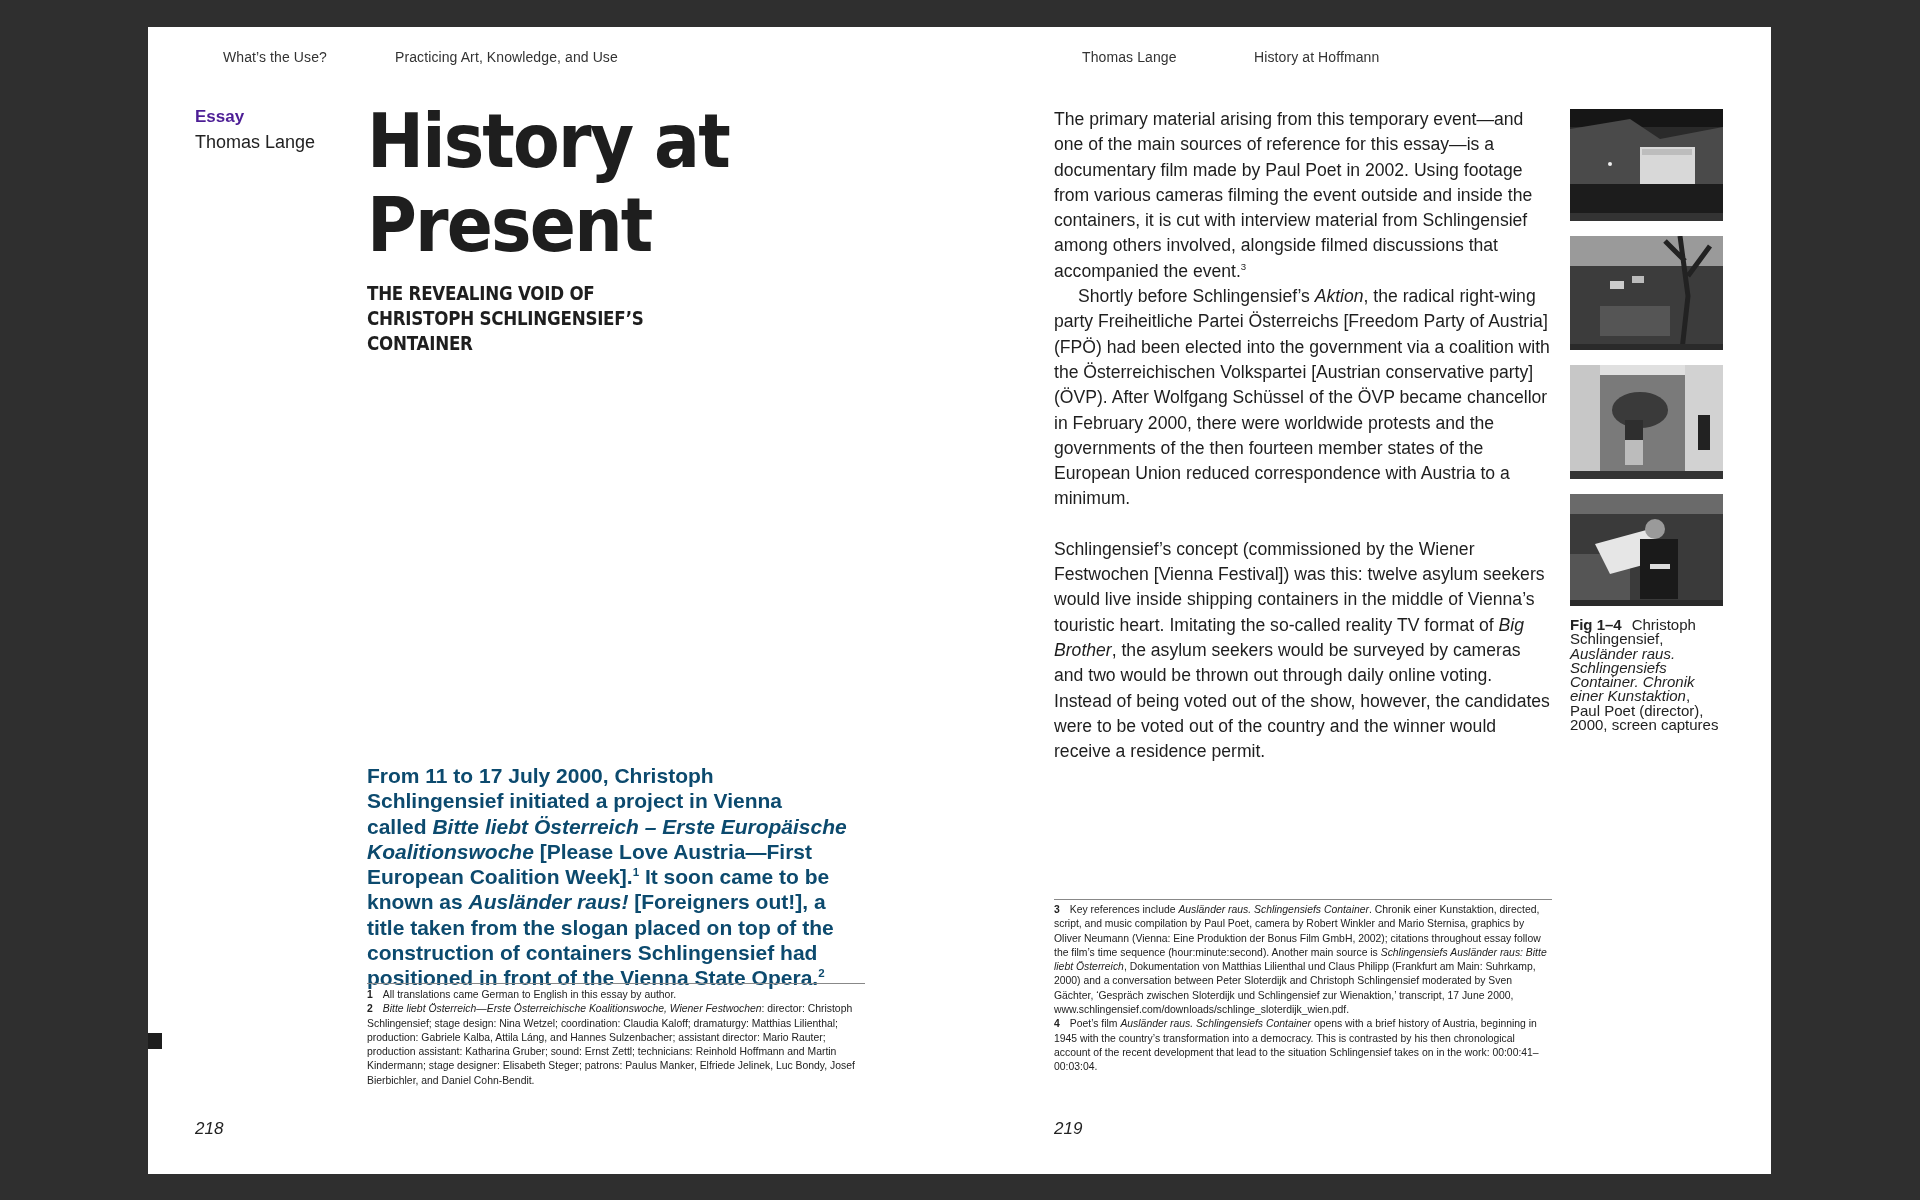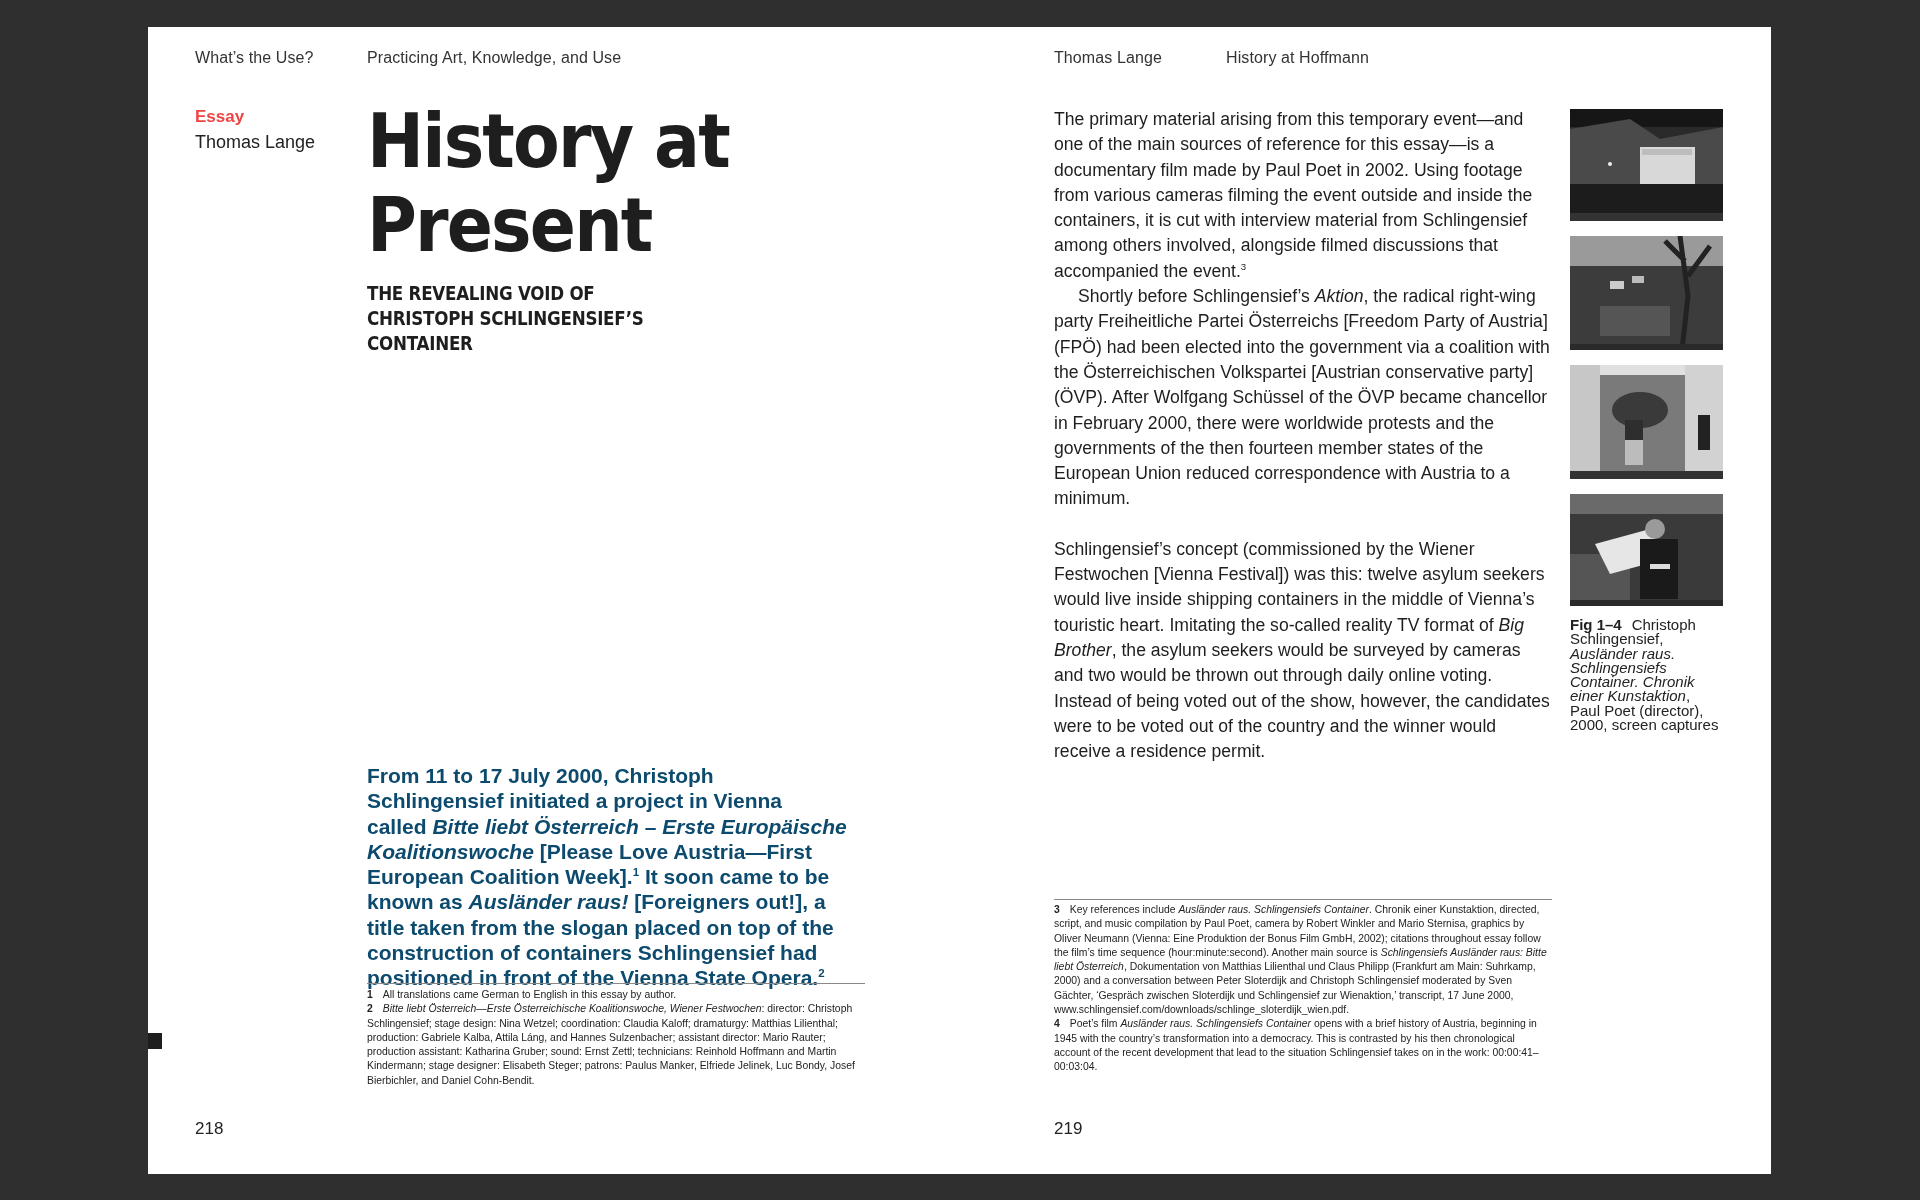--- a/index.html
+++ b/index.html
@@ -1,35 +1,35 @@
 <!DOCTYPE html>
 <html><head>
 <meta charset="utf-8">
 <style>
   html, body { margin:0; padding:0; }
   body { width:1920px; height:1200px; background:#2f2f2f; position:relative; overflow:hidden;
          font-family:"Liberation Sans", sans-serif; color:#222; }
   .spread { position:absolute; left:148px; top:27px; width:1623px; height:1147px; background:#fff; }
   .abs { position:absolute; }
-  .running { font-size:16px; color:#333; letter-spacing:0.1px; }
-  .kicker { font-size:17px; font-weight:bold; color:#ef4444; }
+  .running { font-size:14px; color:#333; letter-spacing:0.1px;margin-left:28px; }
+  .kicker { font-size:17px; font-weight:bold; color:#4c1d95; }
   .author { font-size:18px; color:#222; }
   .title { font-family:"DejaVu Sans", sans-serif; font-weight:bold; font-size:74px; line-height:84px; color:#1e1e1e; letter-spacing:-2px; transform:scaleX(0.92); transform-origin:left top; }
   .subtitle { font-family:"DejaVu Sans", sans-serif; font-weight:bold; font-size:19px; line-height:25px; color:#1e1e1e; transform:scaleX(0.88); transform-origin:left top; letter-spacing:-0.3px; }
   .lead { font-size:21px; font-weight:bold; line-height:25.3px; color:#0c4a6e; width:480px; }
   .body-text { font-size:17.6px; line-height:25.3px; color:#1e1e1e; width:500px; }
   .body-text p { margin:0; }
   .indent { text-indent:24px; }
   .gap { height:25px; }
   sup { font-size:0.55em; vertical-align:0.7em; line-height:0; }
   .rule { height:1px; background:#888; }
   .footnotes { font-size:10.4px; line-height:14.3px; color:#222; }
   .footnotes p { margin:0; }
   .fn-num { font-weight:bold; margin-right:10px; }
-  .folio { font-size:17px; color:#222; }
+  .folio { font-size:17px; color:#222;font-style:italic; }
   .caption { font-size:15px; line-height:14.3px; color:#222; width:150px; }
   .caption b { margin-right:10px; }
   .photo { position:absolute; width:153px; overflow:hidden; }
   .photo svg { display:block; width:100%; height:100%; }
   .marker { position:absolute; left:0; top:1006px; width:14px; height:16px; background:#1e1e1e; }
 </style>
 </head>
 <body>
 
 <div class="spread">

